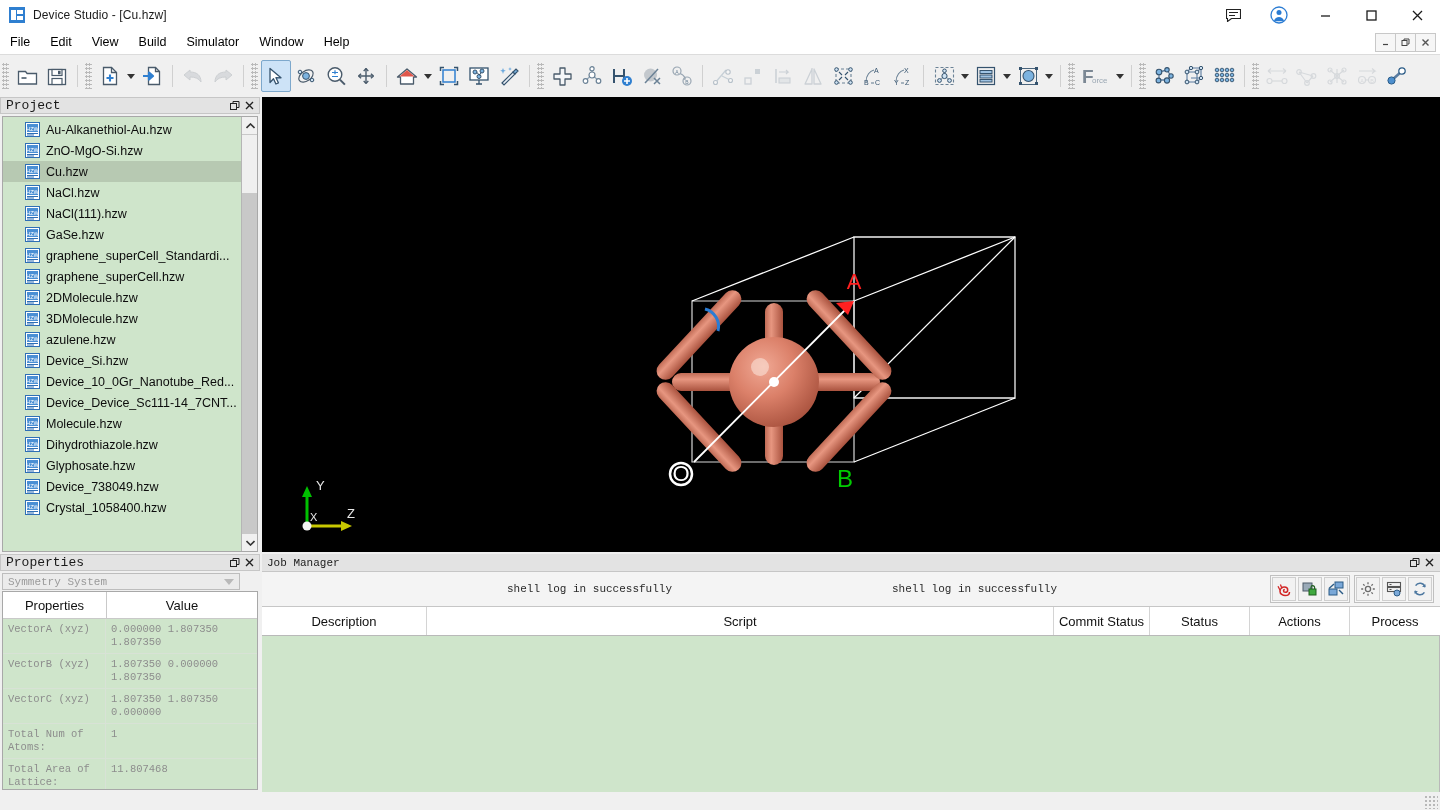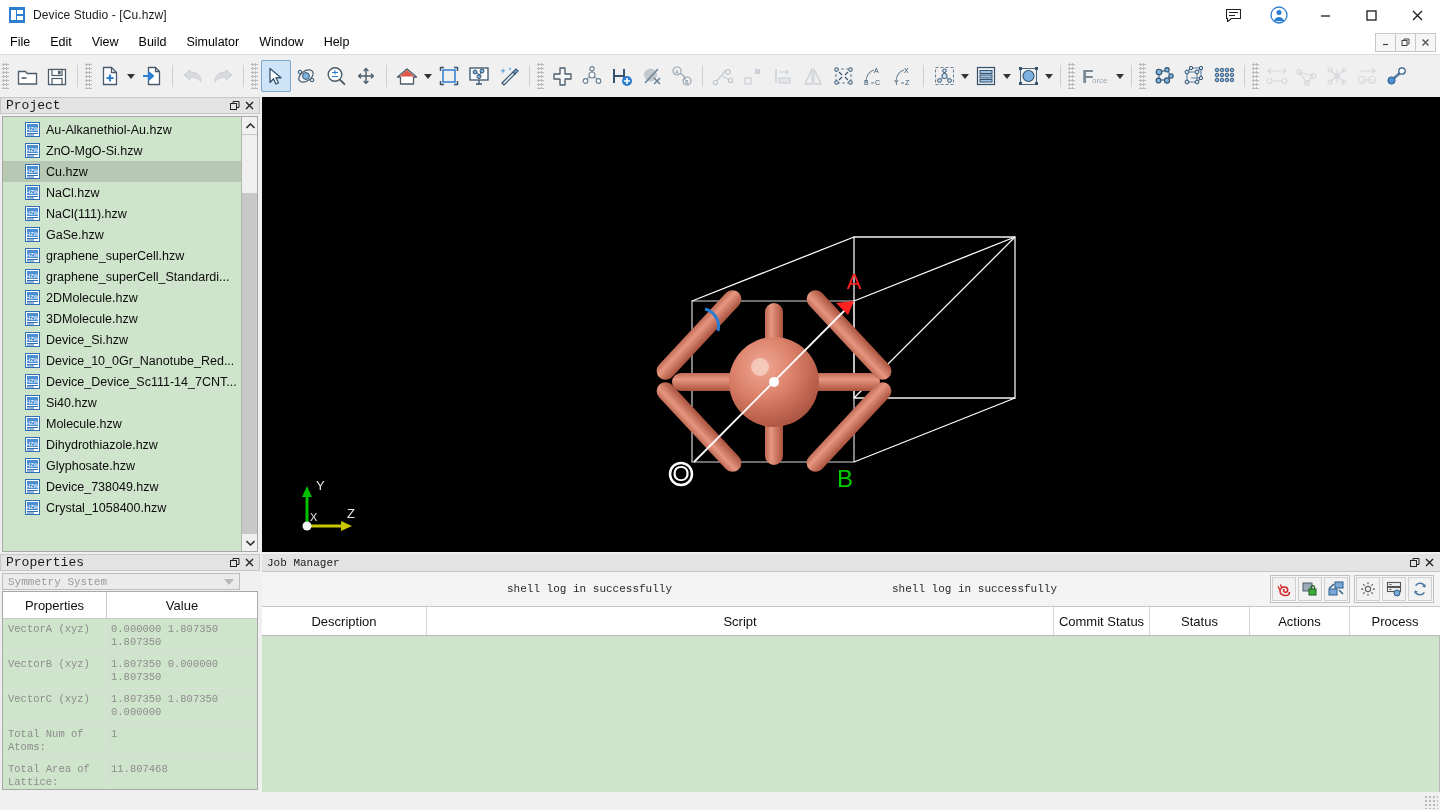--- a/index.html
+++ b/index.html
@@ -779,42 +779,42 @@
           </div>
           <div class="tree-item">
             <span class="file-ico">
               <svg width="15" height="15" viewBox="0 0 15 15">
                 <rect x="0.5" y="0.5" width="14" height="14" fill="#ffffff" stroke="#2f6fb5" stroke-width="1"></rect>
                 <rect x="2" y="2" width="11" height="8" fill="#4a8fd4"></rect>
                 <text x="7.5" y="8.6" font-size="5.4" fill="#ffffff" text-anchor="middle" font-family="Liberation Sans, sans-serif">HZW</text>
                 <path d="M2 11.5h11M2 13h7" stroke="#2f6fb5" stroke-width="1"></path>
               </svg>
             </span>
+            <span>graphene_superCell_Standardi...</span>
+          </div>
+          <div class="tree-item">
+            <span class="file-ico">
+              <svg width="15" height="15" viewBox="0 0 15 15">
+                <rect x="0.5" y="0.5" width="14" height="14" fill="#ffffff" stroke="#2f6fb5" stroke-width="1"></rect>
+                <rect x="2" y="2" width="11" height="8" fill="#4a8fd4"></rect>
+                <text x="7.5" y="8.6" font-size="5.4" fill="#ffffff" text-anchor="middle" font-family="Liberation Sans, sans-serif">HZW</text>
+                <path d="M2 11.5h11M2 13h7" stroke="#2f6fb5" stroke-width="1"></path>
+              </svg>
+            </span>
             <span>graphene_superCell.hzw</span>
           </div>
           <div class="tree-item">
             <span class="file-ico">
               <svg width="15" height="15" viewBox="0 0 15 15">
                 <rect x="0.5" y="0.5" width="14" height="14" fill="#ffffff" stroke="#2f6fb5" stroke-width="1"></rect>
                 <rect x="2" y="2" width="11" height="8" fill="#4a8fd4"></rect>
                 <text x="7.5" y="8.6" font-size="5.4" fill="#ffffff" text-anchor="middle" font-family="Liberation Sans, sans-serif">HZW</text>
                 <path d="M2 11.5h11M2 13h7" stroke="#2f6fb5" stroke-width="1"></path>
               </svg>
             </span>
-            <span>graphene_superCell_Standardi...</span>
-          </div>
-          <div class="tree-item">
-            <span class="file-ico">
-              <svg width="15" height="15" viewBox="0 0 15 15">
-                <rect x="0.5" y="0.5" width="14" height="14" fill="#ffffff" stroke="#2f6fb5" stroke-width="1"></rect>
-                <rect x="2" y="2" width="11" height="8" fill="#4a8fd4"></rect>
-                <text x="7.5" y="8.6" font-size="5.4" fill="#ffffff" text-anchor="middle" font-family="Liberation Sans, sans-serif">HZW</text>
-                <path d="M2 11.5h11M2 13h7" stroke="#2f6fb5" stroke-width="1"></path>
-              </svg>
-            </span>
             <span>2DMolecule.hzw</span>
           </div>
           <div class="tree-item">
             <span class="file-ico">
               <svg width="15" height="15" viewBox="0 0 15 15">
                 <rect x="0.5" y="0.5" width="14" height="14" fill="#ffffff" stroke="#2f6fb5" stroke-width="1"></rect>
                 <rect x="2" y="2" width="11" height="8" fill="#4a8fd4"></rect>
                 <text x="7.5" y="8.6" font-size="5.4" fill="#ffffff" text-anchor="middle" font-family="Liberation Sans, sans-serif">HZW</text>
                 <path d="M2 11.5h11M2 13h7" stroke="#2f6fb5" stroke-width="1"></path>
               </svg>
@@ -823,20 +823,31 @@
           </div>
           <div class="tree-item">
             <span class="file-ico">
               <svg width="15" height="15" viewBox="0 0 15 15">
                 <rect x="0.5" y="0.5" width="14" height="14" fill="#ffffff" stroke="#2f6fb5" stroke-width="1"></rect>
                 <rect x="2" y="2" width="11" height="8" fill="#4a8fd4"></rect>
                 <text x="7.5" y="8.6" font-size="5.4" fill="#ffffff" text-anchor="middle" font-family="Liberation Sans, sans-serif">HZW</text>
                 <path d="M2 11.5h11M2 13h7" stroke="#2f6fb5" stroke-width="1"></path>
               </svg>
             </span>
+            <span>azulene.hzw</span>
+          </div>
+          <div class="tree-item">
+            <span class="file-ico">
+              <svg width="15" height="15" viewBox="0 0 15 15">
+                <rect x="0.5" y="0.5" width="14" height="14" fill="#ffffff" stroke="#2f6fb5" stroke-width="1"></rect>
+                <rect x="2" y="2" width="11" height="8" fill="#4a8fd4"></rect>
+                <text x="7.5" y="8.6" font-size="5.4" fill="#ffffff" text-anchor="middle" font-family="Liberation Sans, sans-serif">HZW</text>
+                <path d="M2 11.5h11M2 13h7" stroke="#2f6fb5" stroke-width="1"></path>
+              </svg>
+            </span>
             <span>Device_Si.hzw</span>
           </div>
           <div class="tree-item">
             <span class="file-ico">
               <svg width="15" height="15" viewBox="0 0 15 15">
                 <rect x="0.5" y="0.5" width="14" height="14" fill="#ffffff" stroke="#2f6fb5" stroke-width="1"></rect>
                 <rect x="2" y="2" width="11" height="8" fill="#4a8fd4"></rect>
                 <text x="7.5" y="8.6" font-size="5.4" fill="#ffffff" text-anchor="middle" font-family="Liberation Sans, sans-serif">HZW</text>
                 <path d="M2 11.5h11M2 13h7" stroke="#2f6fb5" stroke-width="1"></path>
               </svg>
@@ -846,31 +857,20 @@
           <div class="tree-item">
             <span class="file-ico">
               <svg width="15" height="15" viewBox="0 0 15 15">
                 <rect x="0.5" y="0.5" width="14" height="14" fill="#ffffff" stroke="#2f6fb5" stroke-width="1"></rect>
                 <rect x="2" y="2" width="11" height="8" fill="#4a8fd4"></rect>
                 <text x="7.5" y="8.6" font-size="5.4" fill="#ffffff" text-anchor="middle" font-family="Liberation Sans, sans-serif">HZW</text>
                 <path d="M2 11.5h11M2 13h7" stroke="#2f6fb5" stroke-width="1"></path>
               </svg>
             </span>
             <span>Device_Device_Sc111-14_7CNT...</span>
-          </div>
-          <div class="tree-item">
-            <span class="file-ico">
-              <svg width="15" height="15" viewBox="0 0 15 15">
-                <rect x="0.5" y="0.5" width="14" height="14" fill="#ffffff" stroke="#2f6fb5" stroke-width="1"></rect>
-                <rect x="2" y="2" width="11" height="8" fill="#4a8fd4"></rect>
-                <text x="7.5" y="8.6" font-size="5.4" fill="#ffffff" text-anchor="middle" font-family="Liberation Sans, sans-serif">HZW</text>
-                <path d="M2 11.5h11M2 13h7" stroke="#2f6fb5" stroke-width="1"></path>
-              </svg>
-            </span>
-            <span>Si40.hzw</span>
           </div>
           <div class="tree-item">
             <span class="file-ico">
               <svg width="15" height="15" viewBox="0 0 15 15">
                 <rect x="0.5" y="0.5" width="14" height="14" fill="#ffffff" stroke="#2f6fb5" stroke-width="1"></rect>
                 <rect x="2" y="2" width="11" height="8" fill="#4a8fd4"></rect>
                 <text x="7.5" y="8.6" font-size="5.4" fill="#ffffff" text-anchor="middle" font-family="Liberation Sans, sans-serif">HZW</text>
                 <path d="M2 11.5h11M2 13h7" stroke="#2f6fb5" stroke-width="1"></path>
               </svg>
             </span>

